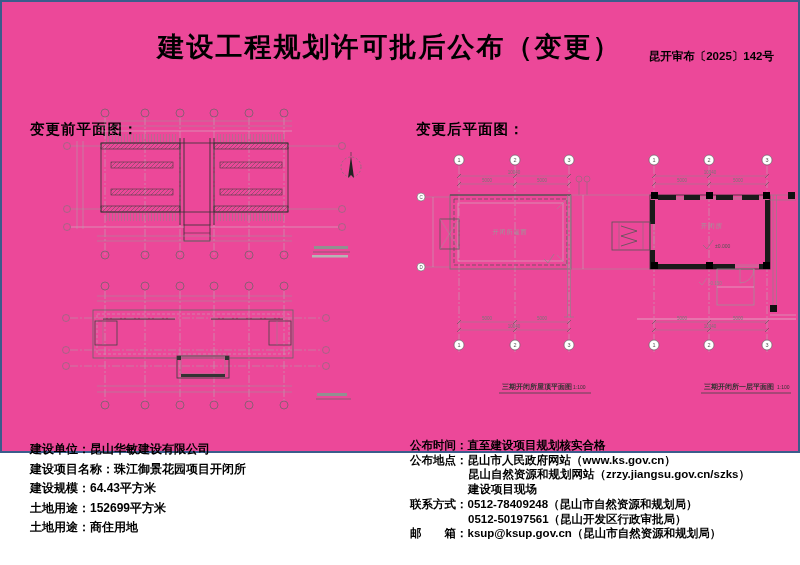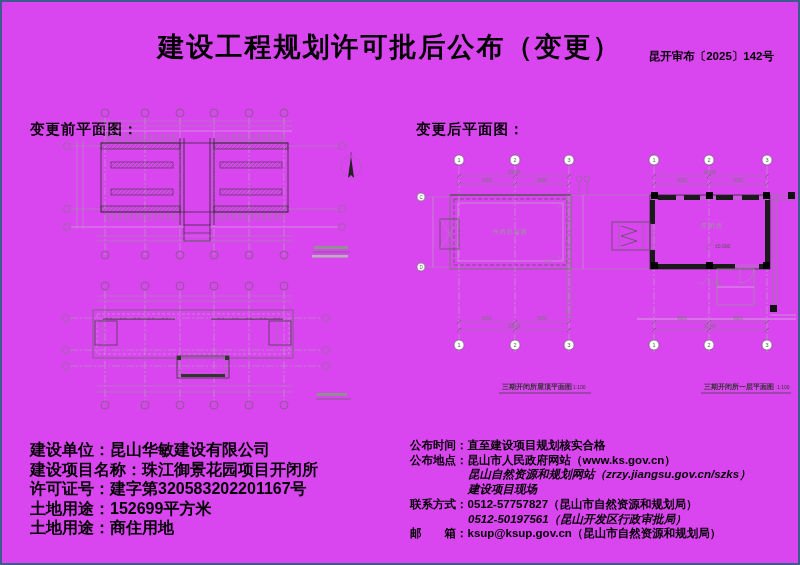--- a/index.html
+++ b/index.html
@@ -1,35 +1,35 @@
 <!DOCTYPE html>
 <html><head>
 <meta charset="utf-8">
 <style>
   * { margin:0; padding:0; box-sizing:border-box; }
   html,body { width:800px; height:565px; background:#fff; overflow:hidden;
               font-family:"Liberation Sans","DejaVu Sans",sans-serif; }
-  .page { position:absolute; left:0; top:0; width:800px; height:565px;
-          border:2px solid #3b5c8c; background:#d946ef; }
+  .page { position:absolute; left:0; top:0; width:800px; height:453px;
+          border:2px solid #3b5c8c; background:#ec4899; }
   .title { position:absolute; left:0; top:27px; width:775px; text-align:center;
            font-size:27px; font-weight:700; letter-spacing:2px; color:#000; }
   .doc-number { position:absolute; right:24px; top:47px; font-size:11.5px;
                 font-weight:700; color:#000;margin-left:14px; }
   .section-label { position:absolute; font-size:14.5px; font-weight:700;
                    letter-spacing:1px; color:#000;margin-top:40px; }
   .section-label.before { left:28px; top:78px; }
   .section-label.after  { left:414px; top:78px; }
   .drawing { position:absolute; }
   .drawing.before { left:55px; top:103px; }
   .drawing.after  { left:405px; top:110px; }
   .info-block { position:absolute; color:#000; white-space:nowrap; }
-  .info-left  { left:28px;  top:438px; font-size:16px; line-height:19.6px; font-weight:700; }
+  .info-left  { left:28px;  top:438px; font-size:12px; line-height:19.6px; font-weight:700; }
   .info-right { left:408px; top:436px; font-size:11.5px; line-height:14.7px; font-weight:700; }
   .iline { white-space:nowrap; }
-  .iline.indent { padding-left:58px;font-style:italic; }
+  .iline.indent { padding-left:58px; }
   svg text { font-family:"Liberation Sans","DejaVu Sans",sans-serif; }
 </style>
 </head>
 <body>
 
 <div class="page">
 
   <div class="title">建设工程规划许可批后公布（变更）</div>
   <div class="doc-number">昆开审布〔2025〕142号</div>
 
@@ -422,28 +422,28 @@
 
       <text x="332" y="277" font-size="7" font-weight="700" fill="#333" text-anchor="middle">三期开闭所一层平面图</text>
       <text x="370" y="277" font-size="5" fill="#333">1:100</text>
       <line x1="294" y1="281" x2="384" y2="281" stroke="#444" stroke-width="0.8"></line>
     </g>
   </svg>
 
   <div class="info-block info-left">
     <div class="iline"><span>建设单位：</span><span>昆山华敏建设有限公司</span></div>
     <div class="iline"><span>建设项目名称：</span><span>珠江御景花园项目开闭所</span></div>
-    <div class="iline"><span>许可证号：</span><span>建字第320583202201167号</span></div>
+    <div class="iline"><span>建设规模：</span><span>64.43平方米</span></div>
     <div class="iline"><span>土地用途：</span><span>152699平方米</span></div>
     <div class="iline"><span>土地用途：</span><span>商住用地</span></div>
   </div>
 
   <div class="info-block info-right">
     <div class="iline"><span>公布时间：</span><span>直至建设项目规划核实合格</span></div>
     <div class="iline"><span>公布地点：</span><span>昆山市人民政府网站（www.ks.gov.cn）</span></div>
     <div class="iline indent"><span>昆山自然资源和规划网站（zrzy.jiangsu.gov.cn/szks）</span></div>
     <div class="iline indent"><span>建设项目现场</span></div>
-    <div class="iline"><span>联系方式：</span><span>0512-57757827（昆山市自然资源和规划局）</span></div>
+    <div class="iline"><span>联系方式：</span><span>0512-78409248（昆山市自然资源和规划局）</span></div>
     <div class="iline indent"><span>0512-50197561（昆山开发区行政审批局）</span></div>
     <div class="iline"><span>邮　　箱：</span><span>ksup@ksup.gov.cn（昆山市自然资源和规划局）</span></div>
   </div>
 
 </div>
 
 </body></html>

